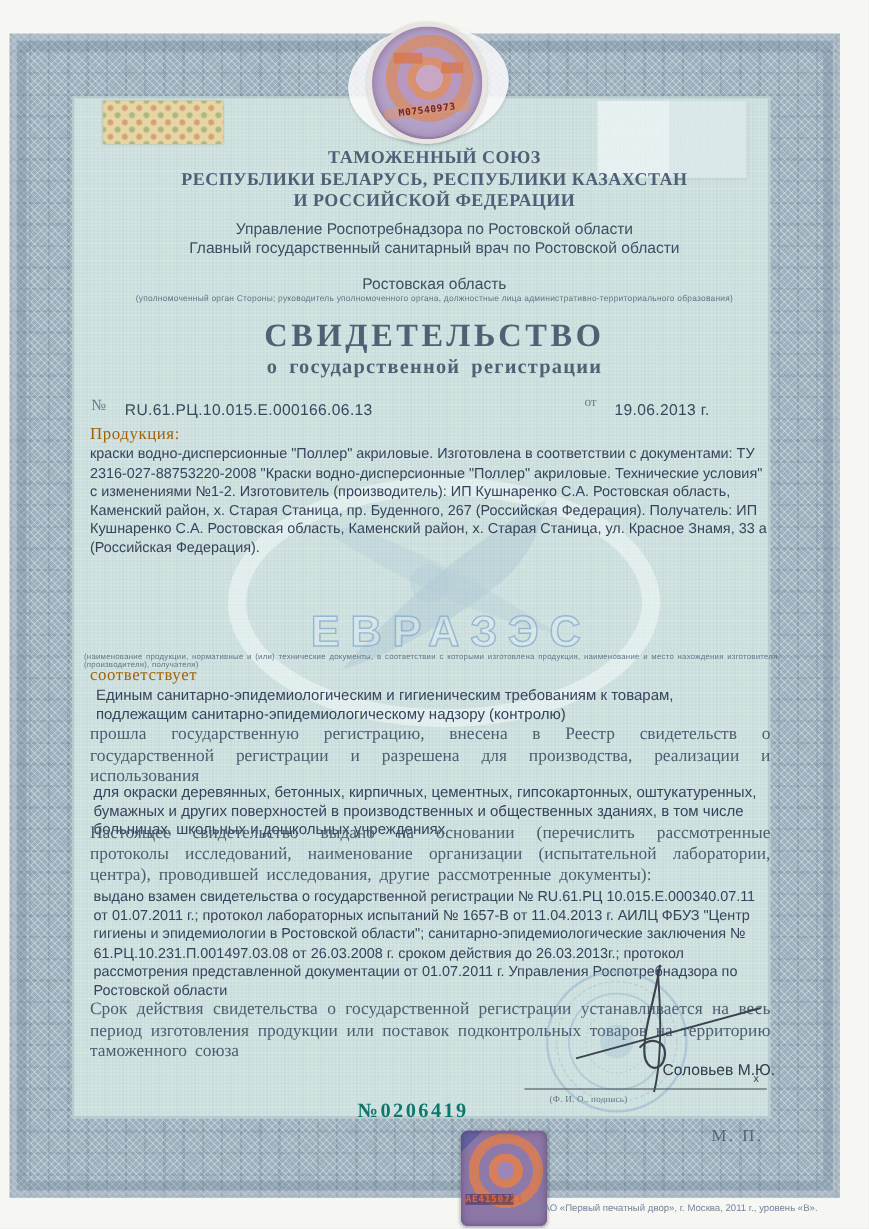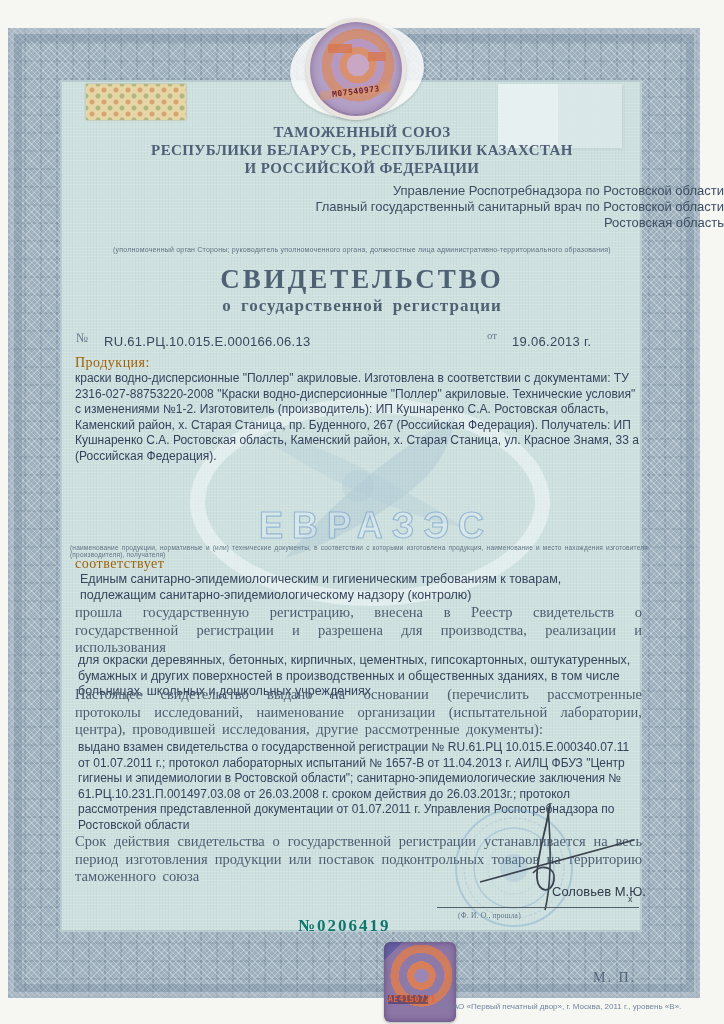--- a/index.html
+++ b/index.html
@@ -54,21 +54,21 @@
   .gold-strip{position:absolute;left:86px;top:84px;width:100px;height:36px;
     background-color:#e6d6a6;
     background-image:
       radial-gradient(circle, rgba(200,120,70,.55) 2px, transparent 3px),
       radial-gradient(circle, rgba(120,150,90,.5) 2px, transparent 3px);
     background-size:12px 12px,12px 12px;background-position:0 0,6px 6px;
     box-shadow:0 0 2px rgba(150,120,60,.5);}
   
   .c{position:absolute;left:0;right:0;text-align:center;}
   .hdr-serif{font-family:"Liberation Serif",serif;font-weight:bold;color:#4e6077;font-size:15px;letter-spacing:.4px;}
-  .hdr-sans{font-family:"Liberation Sans",sans-serif;color:#3e4e63;font-size:13px;text-align:right;}
+  .hdr-sans{font-family:"Liberation Sans",sans-serif;color:#3e4e63;font-size:13px;}
   .tinycap{font-family:"Liberation Sans",sans-serif;font-size:7px;color:#5f7285;letter-spacing:.2px;}
   .title{font-family:"Liberation Serif",serif;font-weight:bold;font-size:27px;color:#4f6274;letter-spacing:3px;}
   .subtitle{font-family:"Liberation Serif",serif;font-weight:bold;font-size:17px;color:#4f6274;letter-spacing:1px;word-spacing:4px;}
   .numlabel{font-family:"Liberation Serif",serif;font-size:13px;color:#6a7c8c;}
   .numval{font-family:"Liberation Sans",sans-serif;font-size:13px;color:#39485e;letter-spacing:.3px;}
   .serif-label{font-family:"Liberation Serif",serif;font-size:14px;color:#a16207;letter-spacing:.5px;}
   .sans-body{font-family:"Liberation Sans",sans-serif;font-size:12px;line-height:15.6px;color:#36435c;}
   .serif-lead{font-family:"Liberation Serif",serif;font-size:14.5px;line-height:17.5px;color:#4b5d70;text-align:justify;word-spacing:3px;}
   .sig-note{font-family:"Liberation Serif",serif;font-size:11.5px;line-height:15px;color:#54667a;}
   .serial{font-family:"Liberation Serif",serif;font-size:17px;color:#0f766e;letter-spacing:2px;font-weight:bold;}
@@ -101,21 +101,21 @@
     <path d="M40,35 C95,70 160,105 235,120 C190,90 130,55 75,35 C62,30 50,31 40,35 Z" fill="rgba(150,182,205,.35)"></path>
     <circle cx="128" cy="78" r="16" fill="rgba(150,182,205,.4)"></circle>
   </svg>
   <div class="wm-text">ЕВРАЗЭС</div>
 
   <div class="c hdr-serif" style="top:124px">ТАМОЖЕННЫЙ СОЮЗ</div>
   <div class="c hdr-serif" style="top:142px">РЕСПУБЛИКИ БЕЛАРУСЬ, РЕСПУБЛИКИ КАЗАХСТАН</div>
   <div class="c hdr-serif" style="top:160px">И РОССИЙСКОЙ ФЕДЕРАЦИИ</div>
   <div class="c hdr-sans" style="top:183px">Управление Роспотребнадзора по Ростовской области</div>
   <div class="c hdr-sans" style="top:199px">Главный государственный санитарный врач по Ростовской области</div>
-  <div class="c hdr-sans" style="top:215px">Ростовская область</div>
+  <div class="c hdr-sans" style="top:229px">Ростовская область</div>
   <div class="c tinycap" style="top:246px">(уполномоченный орган Стороны; руководитель уполномоченного органа, должностные лица административно-территориального образования)</div>
 
   <div class="c subtitle" style="top:296px">о государственной регистрации</div>
   <div class="c title" style="top:264px">СВИДЕТЕЛЬСТВО</div>
 
   <div class="numlabel" style="position:absolute;left:76px;top:330px">№</div>
   <div class="numval" style="position:absolute;left:104px;top:334px">RU.61.РЦ.10.015.Е.000166.06.13</div>
   <div class="numlabel" style="position:absolute;left:487px;top:329px;font-size:11px">от</div>
   <div class="numval" style="position:absolute;left:512px;top:334px">19.06.2013 г.</div>
 
@@ -142,22 +142,22 @@
     <circle cx="62" cy="62" r="26" fill="none" stroke="rgba(110,155,200,.35)" stroke-width="1" stroke-dasharray="2,2"></circle>
   </svg>
   <svg style="position:absolute;left:462px;top:800px" width="200" height="115" viewBox="0 0 200 115">
     <path d="M88,4 C84,32 74,58 75,78 C76,93 90,94 92,80 C94,67 79,63 71,73" fill="none" stroke="#39424d" stroke-width="1.8"></path>
     <path d="M86,8 C89,45 90,82 83,110" fill="none" stroke="#39424d" stroke-width="1.6"></path>
     <path d="M18,82 L172,40" fill="none" stroke="#39424d" stroke-width="1.6"></path>
   </svg>
   <div class="hdr-sans" style="position:absolute;left:552px;top:884px;font-size:13px;color:#2f3a4a">Соловьев М.Ю.</div>
   <div class="sig-x">х</div>
   <div class="sigline"></div>
-  <div class="tinycap" style="position:absolute;left:458px;top:911px;font-size:7.5px;font-family:'Liberation Serif',serif">(Ф. И. О., прошла)</div>
-  <div class="mp" style="position:absolute;left:593px;top:970px">М. П.</div>
+  <div class="tinycap" style="position:absolute;left:458px;top:911px;font-size:7.5px;font-family:'Liberation Serif',serif">(Ф. И. О., подпись)</div>
+  <div class="mp" style="position:absolute;left:593px;top:940px">М. П.</div>
 
   <div class="serial" style="position:absolute;left:298px;top:916px">№0206419</div>
 
   <div class="holo-backing"></div>
   <div class="holo-top">
     <span class="bar"></span>
     <span class="bar2"></span>
     <span class="code">М07540973</span>
   </div>
   <div class="holo-bottom">

